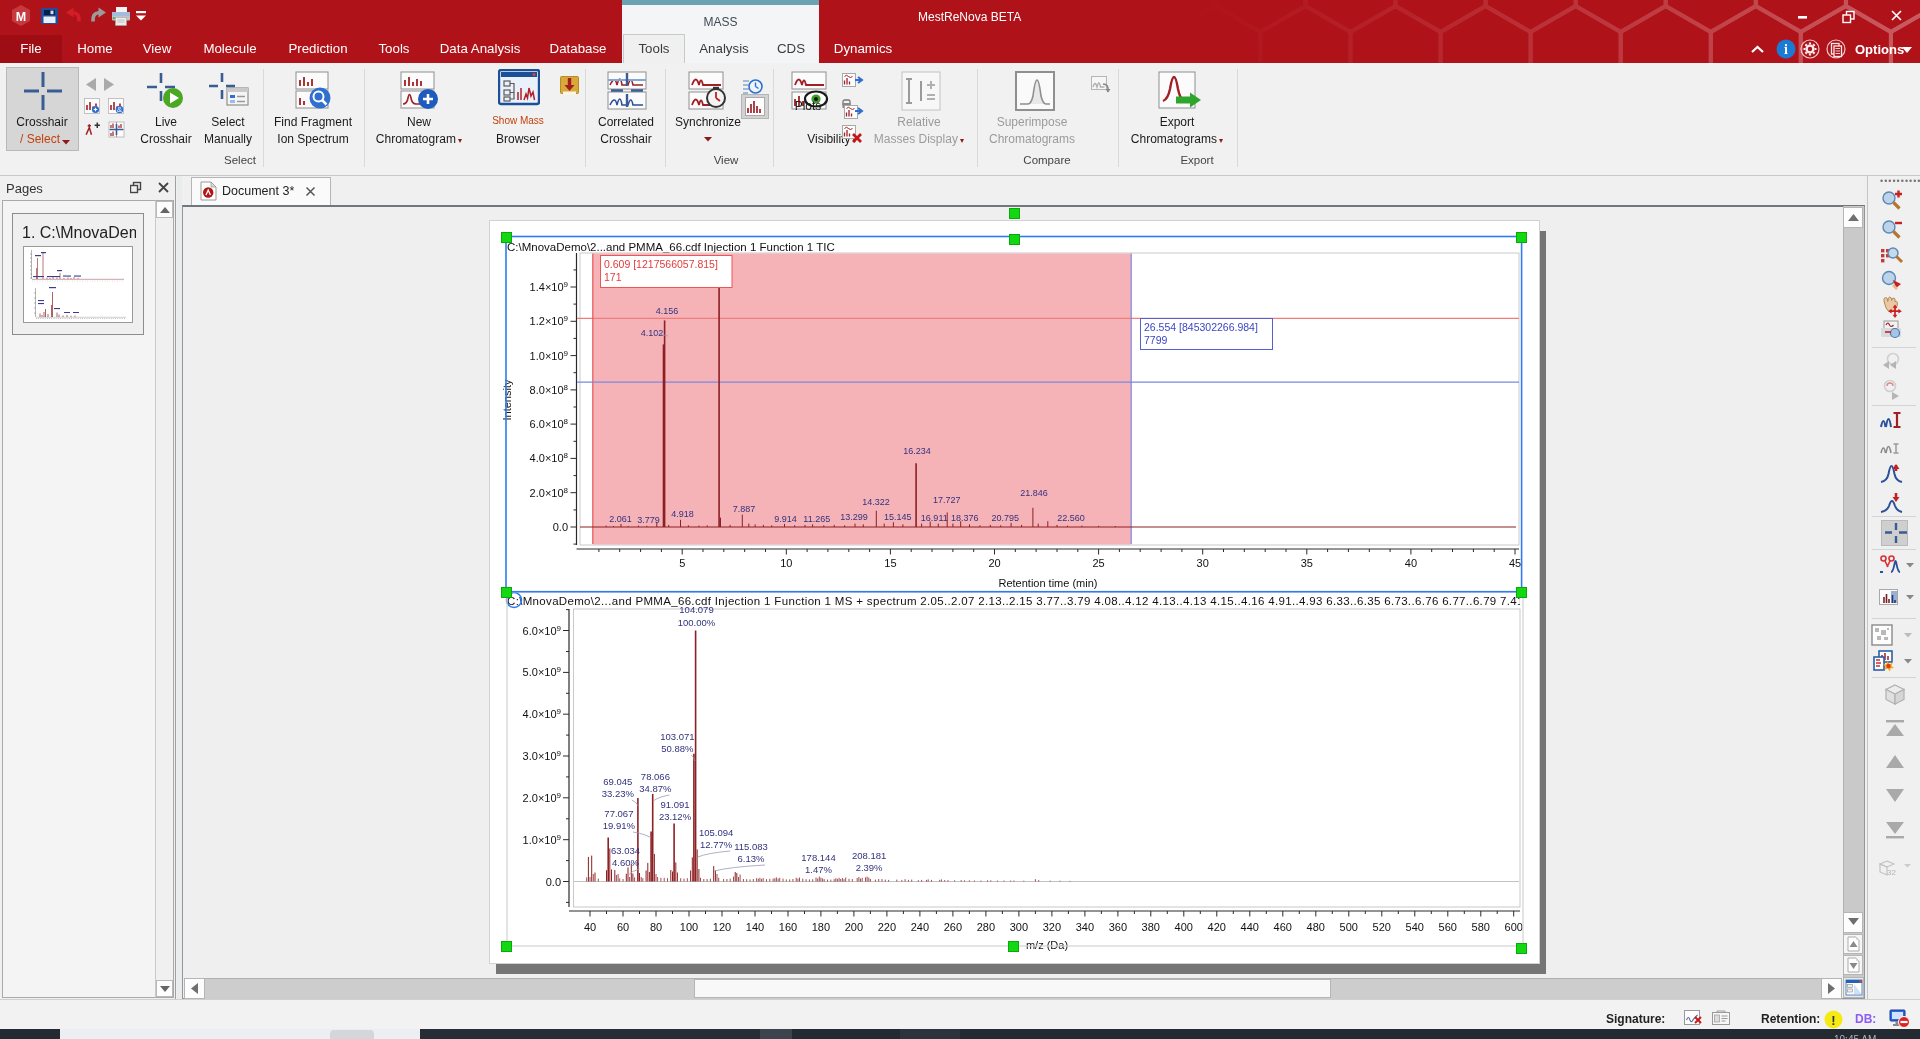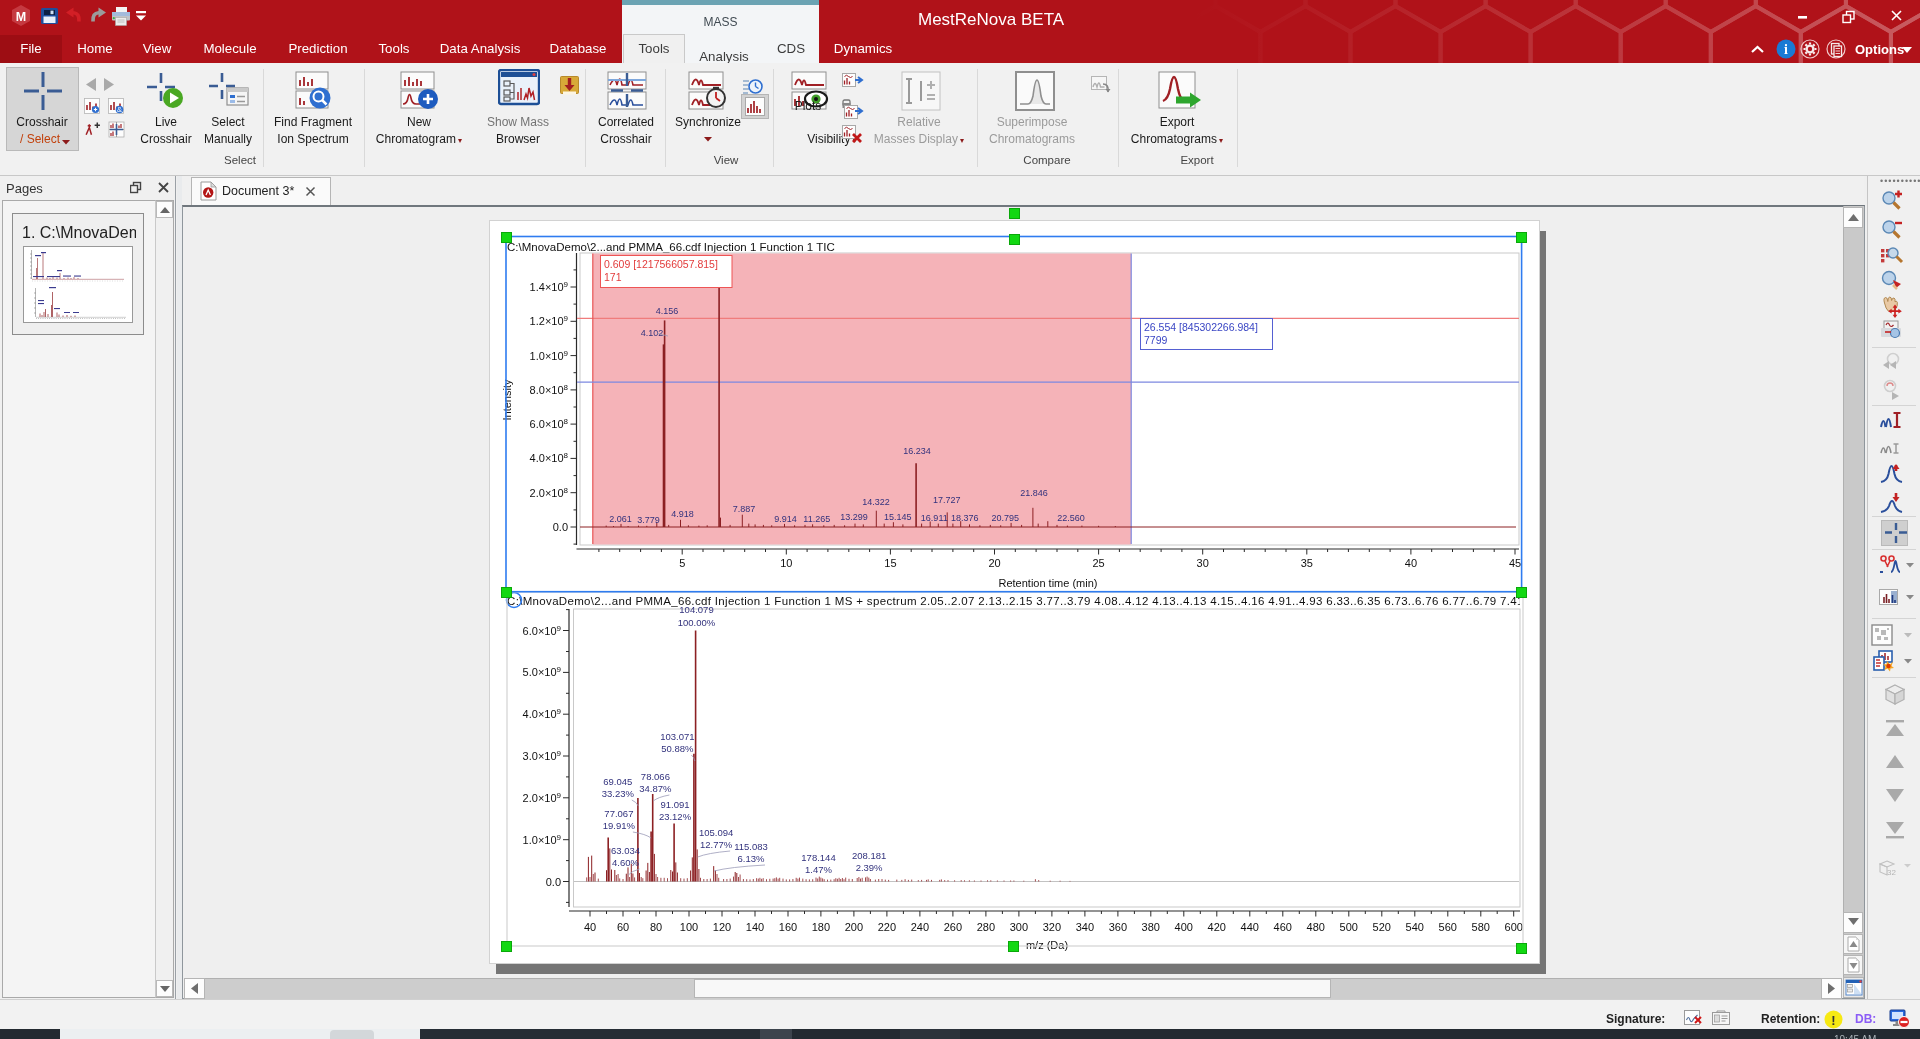--- a/index.html
+++ b/index.html
@@ -102,42 +102,42 @@
 <path d="M98 9.5 L90.5 4.5 L90.5 8 Q82.5 8.6 83.2 18.5 L86.8 18.5 Q86.5 11.6 90.5 11.6 L90.5 14.5 Z" fill="#9b9b9b"></path>
 <rect x="108" y="4" width="11" height="5.5" fill="#f3f3f3"></rect>
 <rect x="104" y="9" width="18" height="8.5" rx="1" fill="#c0c3c8"></rect>
       <rect x="104" y="9" width="18" height="4" fill="#a3bbdc"></rect>
 <rect x="107.5" y="14.5" width="11" height="8" fill="#ececec" stroke="#a5a5a5" stroke-width="0.6"></rect>
 <path d="M109.5 17 h7 M109.5 19 h7" stroke="#b5b5b5" stroke-width="0.8"></path>
 <circle cx="105.8" cy="15.2" r="1.1" fill="#3fae49"></circle>
 <rect x="128" y="8" width="10" height="2.2" fill="#fff"></rect>
       <polygon points="128,12.5 138,12.5 133,17.5" fill="#fff"></polygon>
 </svg>
-    <div class="tx" style="left:918px;top:10px;font-size:17px;color:#fff;">MestReNova BETA</div>
+    <div class="tx" style="left:918px;top:10px;font-size:12px;color:#fff;">MestReNova BETA</div>
     <svg class="abs" style="left:1780px;top:4px" width="132" height="22" viewBox="0 0 132 22">
 <rect x="18" y="12" width="9" height="2.6" fill="#fff"></rect>
 <rect x="66.5" y="7.5" width="7.5" height="7.5" fill="none" stroke="#fff" stroke-width="1.4"></rect>
 <rect x="63" y="11" width="7.5" height="7.5" fill="#b01219" stroke="#fff" stroke-width="1.4"></rect>
 <path d="M112 7 l9 9 M121 7 l-9 9" stroke="#fff" stroke-width="1.6"></path>
 </svg>
     <div class="abs" style="left:622px;top:0;width:197px;height:63px;background:#f3f5f7;border-top:5px solid #6ba3b3;"></div>
     <div class="tx" style="left:622px;top:15px;width:197px;text-align:center;font-size:12px;color:#404a52;">MASS</div>
     <div class="abs" style="left:0;top:35px;width:62px;height:28px;background:#9d0d13;"></div>
     <div class="tx" style="left:31px;top:41px;transform:translateX(-50%);font-size:13.3px;color:#fff;">File</div>
     <div class="tx" style="left:95px;top:41px;transform:translateX(-50%);font-size:13.3px;color:#fff;">Home</div>
     <div class="tx" style="left:157px;top:41px;transform:translateX(-50%);font-size:13.3px;color:#fff;">View</div>
     <div class="tx" style="left:230px;top:41px;transform:translateX(-50%);font-size:13.3px;color:#fff;">Molecule</div>
     <div class="tx" style="left:318px;top:41px;transform:translateX(-50%);font-size:13.3px;color:#fff;">Prediction</div>
     <div class="tx" style="left:394px;top:41px;transform:translateX(-50%);font-size:13.3px;color:#fff;">Tools</div>
     <div class="tx" style="left:480px;top:41px;transform:translateX(-50%);font-size:13.3px;color:#fff;">Data Analysis</div>
     <div class="tx" style="left:578px;top:41px;transform:translateX(-50%);font-size:13.3px;color:#fff;">Database</div>
     <div class="tx" style="left:863px;top:41px;transform:translateX(-50%);font-size:13.3px;color:#fff;">Dynamics</div>
     <div class="abs" style="left:623px;top:34px;width:62px;height:29px;background:#f0f0f0;border:1px solid #c9c9c9;border-bottom:none;"></div>
     <div class="tx" style="left:654px;top:41px;transform:translateX(-50%);font-size:13.3px;color:#3c3c3c;">Tools</div>
-    <div class="tx" style="left:724px;top:41px;transform:translateX(-50%);font-size:13.3px;color:#3c3c3c;margin-top:8px;">Analysis</div>
+    <div class="tx" style="left:724px;top:41px;transform:translateX(-50%);font-size:13.3px;color:#3c3c3c;">Analysis</div>
     <div class="tx" style="left:791px;top:41px;transform:translateX(-50%);font-size:13.3px;color:#3c3c3c;">CDS</div>
     <svg class="abs" style="left:1748px;top:38px" width="172" height="24" viewBox="0 0 172 24">
 <path d="M4 14 l5.5 -5 l5.5 5" fill="none" stroke="#fff" stroke-width="2.2"></path>
 <circle cx="38" cy="11" r="9.5" fill="#1a7ad4"></circle>
       <text x="38" y="16" text-anchor="middle" font-size="14" font-weight="bold" fill="#fff" font-family="Liberation Serif">i</text>
 <circle cx="62" cy="11" r="9" fill="none" stroke="#f0c9cb" stroke-width="1.2"></circle>
 <g stroke="#f6eaea" stroke-width="2.2">
         <path d="M62 6.5 v-2 M62 15.5 v2 M57.5 11 h-2 M66.5 11 h2 M58.9 7.9 l-1.5 -1.5 M65.1 14.1 l1.5 1.5 M58.9 14.1 l-1.5 1.5 M65.1 7.9 l1.5 -1.5"></path>
       </g>
 <circle cx="62" cy="11" r="3.4" fill="none" stroke="#f6eaea" stroke-width="2.4"></circle>
@@ -263,21 +263,21 @@
       <g fill="none" stroke="#5a5a5a" stroke-width="1.2">
         <rect x="6" y="12" width="6" height="5"></rect>
         <rect x="6" y="21" width="6" height="5"></rect>
         <rect x="6" y="28" width="6" height="4"></rect>
         <path d="M12 14.5 h4 v9 h-4 M12 30 h4 v-7"></path>
       </g>
       <g stroke="#b02025" stroke-width="1.5" fill="none">
         <path d="M20 31 v-8 M23 31 v-12 M26 31 l2 -6 1.5 4 1.5 -10 2 8 2 -4 1.5 8"></path>
       </g>
     </svg>
-    <div class="tx" style="left:518px;top:52px;transform:translateX(-50%);font-size:12px;color:#737373;">Show Mass</div>
+    <div class="tx" style="left:518px;top:52px;transform:translateX(-50%);font-size:10px;color:#c2410c;">Show Mass</div>
     <div class="tx" style="left:518px;top:69px;transform:translateX(-50%);font-size:12px;color:#1a1a1a;">Browser</div>
     <svg class="abs" style="left:560px;top:13px" width="19" height="21" viewBox="0 0 19 21">
       <rect x="0.5" y="0.5" width="18" height="17" rx="1" fill="#d8a938" stroke="#b8892a"></rect>
       <path d="M9.5 2 v8" stroke="#a31f1f" stroke-width="3.4"></path>
       <polygon points="4.5,9 14.5,9 9.5,15" fill="#a31f1f"></polygon>
       <rect x="3" y="15.5" width="13" height="3" fill="#fdf6e3"></rect>
     </svg>
     <svg class="abs" style="left:607px;top:8px" width="40" height="40" viewBox="0 0 40 40">
       <rect x="1" y="1" width="38" height="17" fill="#fbfbfb" stroke="#8f8f8f"></rect>
       <path d="M3 14 q5 -10 7 0 q3 -12 5 0 h6 q3 -10 5 0 h10" stroke="#a02025" stroke-width="1.6" fill="none"></path>

